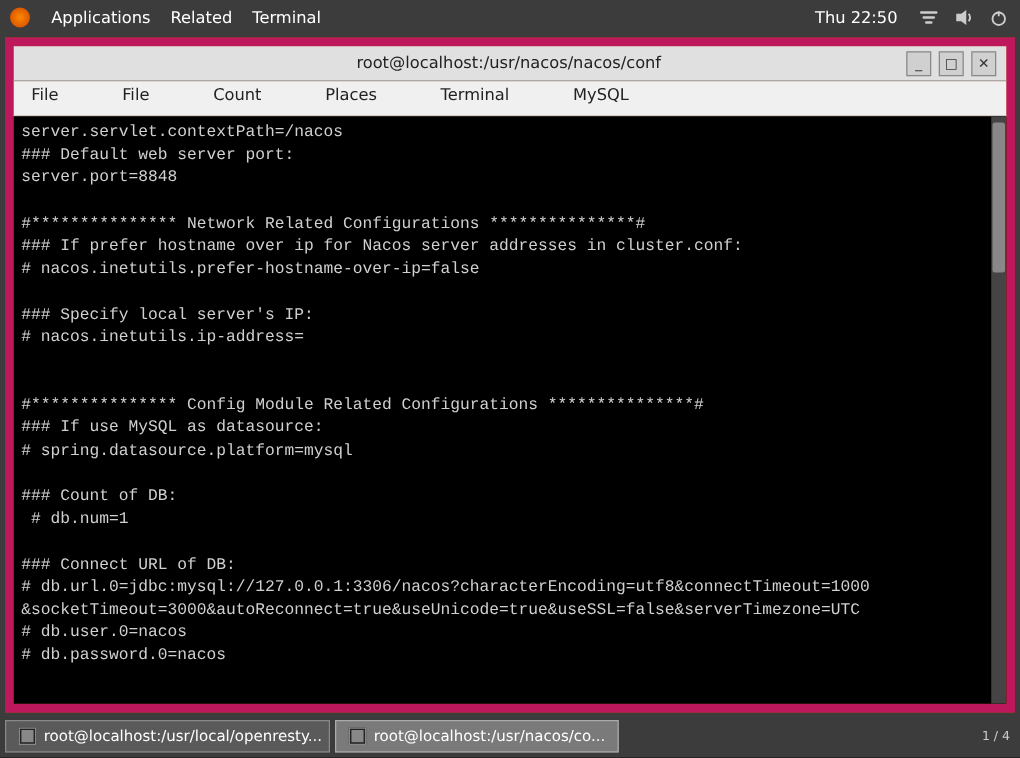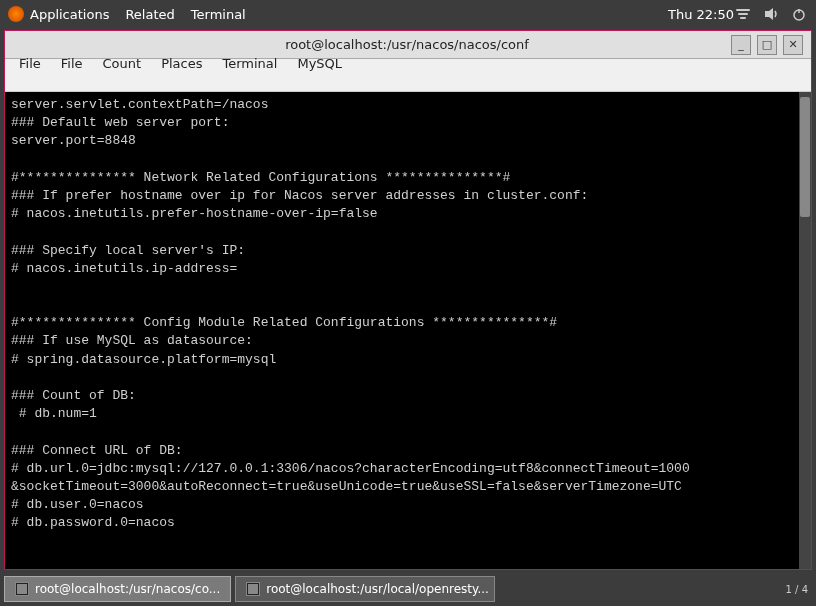--- a/index.html
+++ b/index.html
@@ -26,51 +26,51 @@
       flex-shrink: 0;
     }
     .system-bar-left {
       display: flex;
       align-items: center;
       gap: 16px;
     }
     .system-bar-left .app-menu {
       display: flex;
       align-items: center;
-      gap: 6px;
+      gap: 17px;
       cursor: pointer;
     }
     .system-bar-left .app-logo {
       width: 16px;
       height: 16px;
       background: radial-gradient(circle, #f80, #c40);
       border-radius: 50%;
       display: flex;
       align-items: center;
       justify-content: center;
     }
     .system-bar-right {
       display: flex;
       align-items: center;
-      gap: 0;
+      gap: 16px;
       font-size: 13px;
     }
     .system-bar-right .icons {
       display: flex;
       gap: 10px;
       align-items: center;
     }
 
     
     .terminal-window {
       flex: 1;
       background: #c2410c;
       display: flex;
       flex-direction: column;
-      border: 1px solid #be185d;
+      border: 7px solid #be185d;
       margin: 2px 4px 2px 4px;
     }
 
     
     .title-bar {
       background: #e0e0e0;
       border-bottom: 1px solid #aaa;
       height: 28px;
       display: flex;
       align-items: center;
@@ -101,23 +101,24 @@
       cursor: pointer;
       color: #333;
     }
 
     
     .menu-bar {
       background: #f0f0f0;
       border-bottom: 1px solid #ccc;
       height: 28px;
       display: flex;
-      align-items: flex-end;
-      padding: 16px 4px;
-      flex-shrink: 0;
+      align-items: flex-start;
+      padding: 0 4px;
+      flex-shrink: 0;
+      gap: 31px;
     }
     .menu-item {
       padding: 4px 10px;
       font-size: 13px;
       color: #222;
       cursor: pointer;
     }
 
     
     .terminal-body {
@@ -280,31 +281,31 @@
 &amp;socketTimeout=3000&amp;autoReconnect=true&amp;useUnicode=true&amp;useSSL=false&amp;serverTimezone=UTC
 # db.user.0=nacos
 # db.password.0=nacos</div>
     <div class="scrollbar">
       <div class="scrollbar-thumb"></div>
     </div>
   </div>
 </div>
 
 <div class="taskbar">
+  <div class="taskbar-item">
+    <div class="taskbar-icon">
+      <svg width="10" height="10" viewBox="0 0 10 10" fill="#888">
+          <rect width="10" height="10"></rect>
+        </svg>
+    </div>
+    <span>root@localhost:/usr/local/openresty...</span>
+  </div>
   <div class="taskbar-item active">
     <div class="taskbar-icon">
       <svg width="10" height="10" viewBox="0 0 10 10" fill="#888">
           <rect width="10" height="10"></rect>
         </svg>
     </div>
     <span>root@localhost:/usr/nacos/co...</span>
   </div>
-  <div class="taskbar-item">
-    <div class="taskbar-icon">
-      <svg width="10" height="10" viewBox="0 0 10 10" fill="#888">
-          <rect width="10" height="10"></rect>
-        </svg>
-    </div>
-    <span>root@localhost:/usr/local/openresty...</span>
-  </div>
   <div class="taskbar-spacer"></div>
   <span class="taskbar-pager">1 / 4</span>
 </div>
 
 </body></html>

